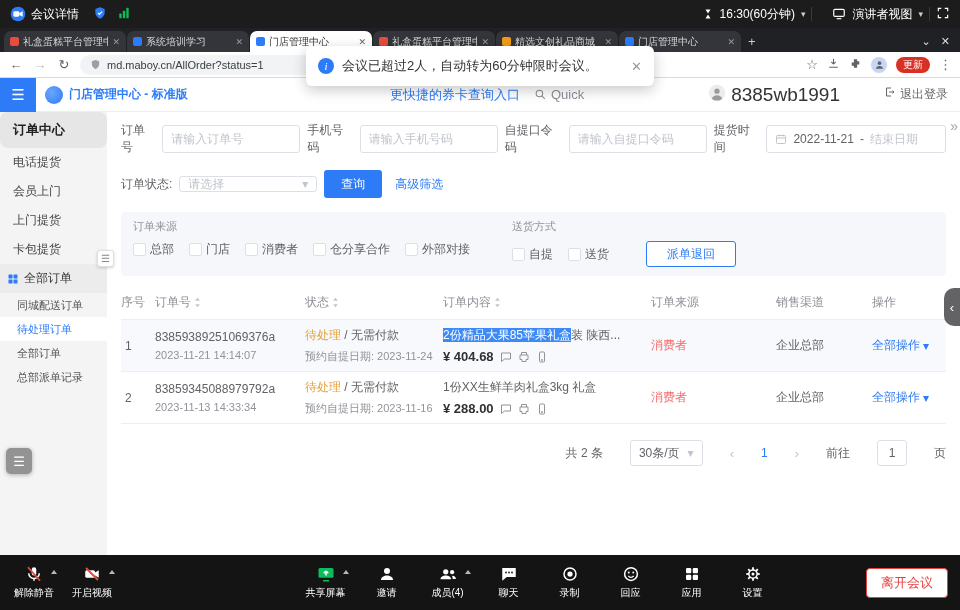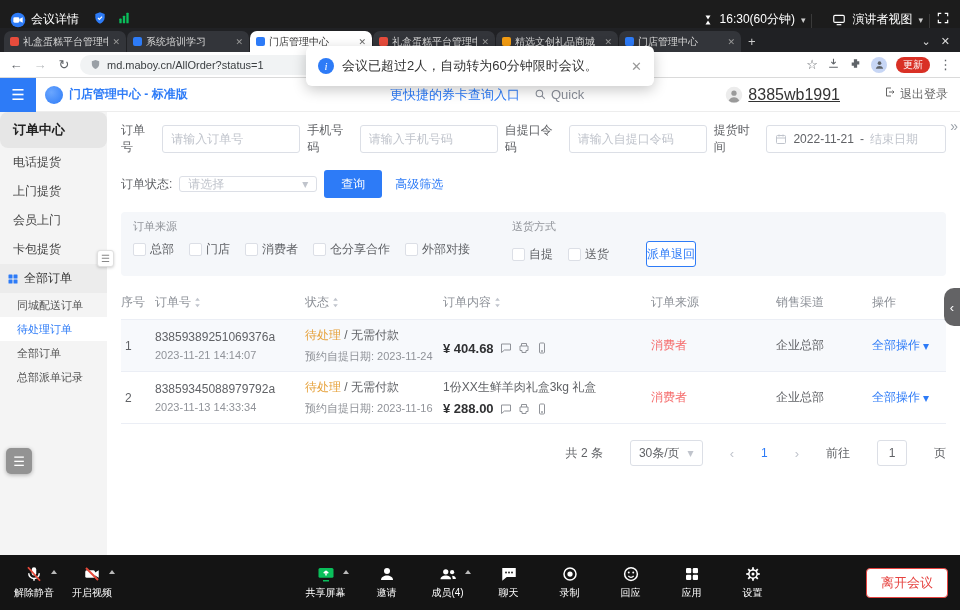--- a/index.html
+++ b/index.html
@@ -1,20 +1,20 @@
 <!DOCTYPE html>
 <html><head>
 <meta charset="utf-8">
 <style>
   * { box-sizing: border-box; margin: 0; padding: 0; }
   html,body { width:960px; height:610px; }
   body { font-family:"Liberation Sans", sans-serif; background:#000; position:relative; overflow:hidden; }
 
   
-  .topbar { position:absolute; top:0; left:0; right:0; height:28px; background:#1c1c1c; display:flex; align-items:flex-end; color:#fff; font-size:12px; padding:0 10px; z-index:60; }
+  .topbar { position:absolute; top:0; left:0; right:0; height:28px; background:#1c1c1c; display:flex; align-items:center; color:#fff; font-size:12px; padding:0 10px; z-index:60; }
   .topbar .grow { flex:1; }
   .tb-item { display:flex; align-items:center; gap:5px; margin-right:14px; }
   .tb-right { display:flex; align-items:center; gap:6px; margin-left:14px; }
   .caret-sm { font-size:9px; color:#ccc; }
   .vdiv { width:1px; height:14px; background:#3a3a3a; margin:0 6px; }
 
   
   .browser { position:absolute; top:28px; left:0; right:0; height:527px; background:#fff; }
   .tabstrip { height:24px; background:#202124; display:flex; align-items:flex-end; padding-left:4px; }
   .tab { width:122px; height:21px; display:flex; align-items:center; gap:4px; padding:0 6px; color:#d8d8d8; font-size:10px; background:#33353a; border-radius:7px 7px 0 0; margin-right:1px; }
@@ -42,21 +42,21 @@
 
   
   .app { position:absolute; top:78px; left:0; right:0; bottom:55px; background:#fff; }
   .app-header { height:34px; border-bottom:1px solid #ededed; position:relative; display:flex; align-items:center; }
   .burger-btn { width:36px; height:34px; background:#2d7bf7; color:#fff; font-size:15px; display:flex; align-items:center; justify-content:center; }
   .logo-wrap { display:flex; align-items:center; gap:6px; margin-left:9px; }
   .logo-circle { width:18px; height:18px; border-radius:50%; background:radial-gradient(circle at 35% 35%, #6aa6ff, #2d7bf7); }
   .logo-text { color:#2d7bf7; font-weight:bold; font-size:12px; }
   .quick-link { position:absolute; left:390px; color:#2d7bf7; font-size:13px; }
   .quick-wrap { position:absolute; left:534px; display:flex; align-items:center; gap:4px; color:#8a8f99; font-size:13px; }
-  .user-wrap { position:absolute; right:120px; display:flex; align-items:flex-start; gap:5px; color:#333; font-size:16px;text-decoration:underline; }
+  .user-wrap { position:absolute; right:120px; display:flex; align-items:flex-start; gap:5px; color:#333; font-size:19px; }
   .logout-wrap { position:absolute; right:12px; display:flex; align-items:flex-start; gap:4px; color:#666; font-size:12px; }
 
   .app-body { display:flex; height:443px; }
   .sidebar { width:107px; background:#f4f4f4; flex:none; font-size:12px; color:#454545; }
   .side-section { height:36px; line-height:36px; padding-left:13px; background:#e6e6e6; font-weight:bold; font-size:13px; color:#222;border-radius:8px; }
   .side-item { height:29px; line-height:29px; padding-left:13px; }
   .side-group { height:29px; display:flex; align-items:center; gap:5px; padding-left:7px; background:#ececec; color:#333; }
   .side-sub { height:24px; line-height:24px; padding-left:17px; font-size:11px; color:#555; }
   .side-sub.active { color:#2d7bf7; background:#fff; }
   .side-edge-toggle { position:absolute; left:97px; top:250px; width:17px; height:17px; background:#fff; border:1px solid #e0e0e0; border-radius:3px; box-shadow:0 1px 3px rgba(0,0,0,.18); display:flex; align-items:center; justify-content:center; color:#888; font-size:10px; z-index:5; }
@@ -71,21 +71,21 @@
   .selectbox { width:138px; height:16px; border:1px solid #dcdfe6; border-radius:3px; display:flex; align-items:center; padding:0 8px; font-size:12px; color:#c0c4cc; }
   .selectbox .cd { margin-left:auto; color:#c0c4cc; }
   .btn-primary { background:#2d7bf7; color:#fff; border:none; border-radius:3px; height:28px; padding:0 17px; font-size:12px; font-family:"Liberation Sans",sans-serif; }
   .link-adv { color:#2d7bf7; font-size:12px; margin-left:6px; }
 
   .cb-panel { background:#f5f7fa; border-radius:4px; padding:7px 12px 9px; display:flex; gap:42px; margin-bottom:10px; }
   .cb-title { font-size:11px; color:#909399; margin-bottom:7px; }
   .cb-row { display:flex; align-items:center; gap:15px; font-size:12px; color:#606266; }
   .cb-item { display:flex; align-items:center; gap:4px; }
   .cb { width:13px; height:13px; border:1px solid #dcdfe6; border-radius:2px; background:#fff; flex:none; }
-  .btn-outline { border:1px solid #2d7bf7; color:#2d7bf7; background:#fff; border-radius:3px; height:26px; padding:0 0; font-size:12px; margin-left:22px; font-family:"Liberation Sans",sans-serif; }
+  .btn-outline { border:1px solid #2d7bf7; color:#2d7bf7; background:#fff; border-radius:3px; height:26px; padding:0 20px; font-size:12px; margin-left:22px; font-family:"Liberation Sans",sans-serif; }
 
   .grid-row { display:grid; grid-template-columns:34px 150px 138px 208px 125px 96px 74px; align-items:center; }
   .thead { height:34px; color:#8c9097; font-size:12px; border-bottom:1px solid #ebeef5; }
   .th { display:flex; align-items:center; gap:3px; }
   .trow { min-height:52px; border-bottom:1px solid #ebeef5; font-size:12px; color:#606266; padding:7px 0; }
   .trow.hl { background:#f7f9fc; }
   .cell2 .l2 { margin-top:5px; color:#909399; font-size:11px; }
   .st-orange { color:#e6a23c; }
   .sel-text { background:#3c8af7; color:#fff; }
   .price-line { margin-top:5px; display:flex; align-items:center; gap:6px; }
@@ -268,22 +268,22 @@
         </svg>
       <span>退出登录</span>
     </span>
   </div>
 
   <div class="app-body">
 
     <div class="sidebar">
       <div class="side-section">订单中心</div>
       <div class="side-item">电话提货</div>
+      <div class="side-item">会员上门</div>
       <div class="side-item">上门提货</div>
-      <div class="side-item">会员上门</div>
       <div class="side-item">卡包提货</div>
       <div class="side-group">
         <svg viewBox="0 0 24 24" width="12" height="12" fill="#2d7bf7">
             <rect x="3" y="3" width="8" height="8" rx="1"></rect>
             <rect x="13" y="3" width="8" height="8" rx="1"></rect>
             <rect x="3" y="13" width="8" height="8" rx="1"></rect>
             <rect x="13" y="13" width="8" height="8" rx="1"></rect>
           </svg>
         <span>全部订单</span>
       </div>
@@ -401,20 +401,21 @@
         <span style="padding-left:4px;">1</span>
         <span class="cell2">
           <div>83859389251069376a</div>
           <div class="l2">2023-11-21 14:14:07</div>
         </span>
         <span class="cell2">
           <div><span class="st-orange">待处理</span> <span>/ 无需付款</span></div>
           <div class="l2">预约自提日期: 2023-11-24</div>
         </span>
         <span class="cell2">
+          <div><span class="sel-text">2份精品大果85苹果礼盒</span><span>装 陕西...</span></div>
           <div class="price-line">
             <span class="price">¥ 404.68</span>
             <svg viewBox="0 0 24 24" width="12" height="12">
                 <path d="M3 4h18v12H9l-6 5z" fill="none" stroke="#909399" stroke-width="2"></path>
               </svg>
             <svg viewBox="0 0 24 24" width="12" height="12" fill="none" stroke="#909399" stroke-width="2">
                 <path d="M7 8V3h10v5M4 8h16v9h-4v4H8v-4H4z"></path>
               </svg>
             <svg viewBox="0 0 24 24" width="12" height="12" fill="none" stroke="#909399" stroke-width="2">
                 <rect x="7" y="2" width="10" height="20" rx="2"></rect>

